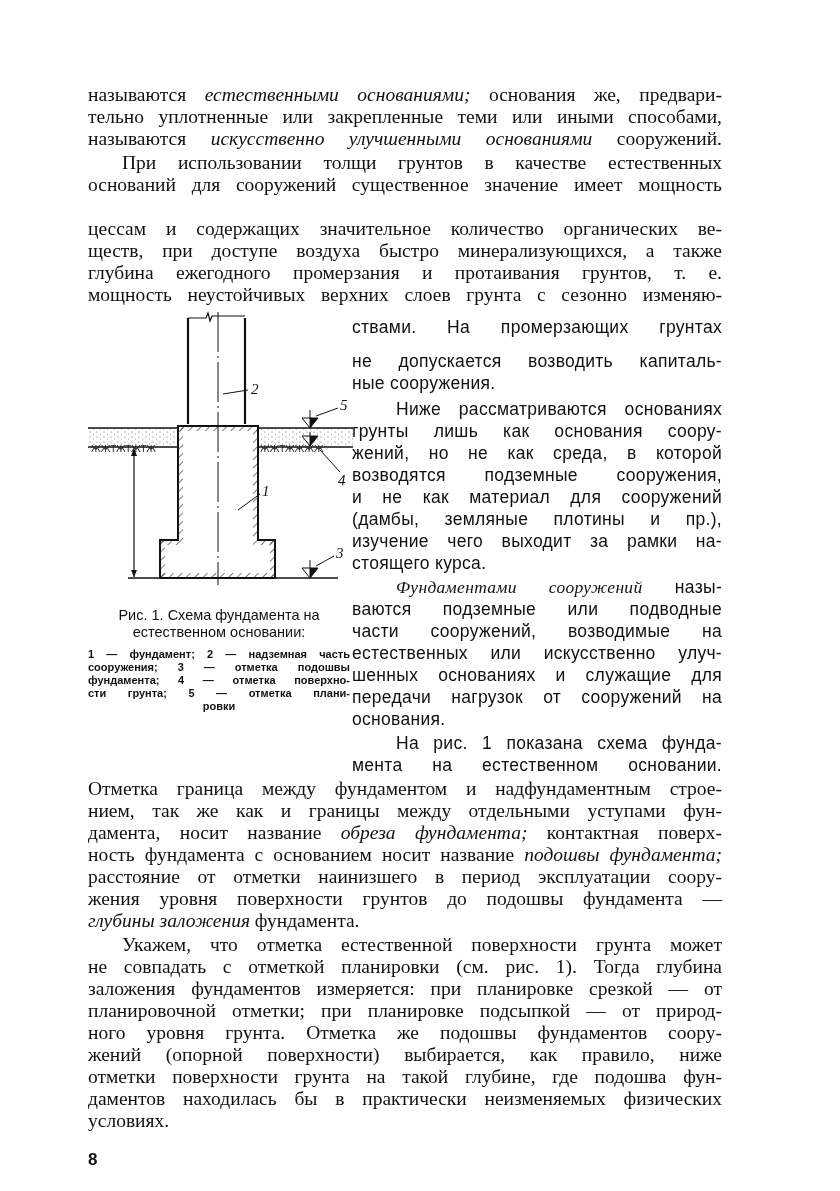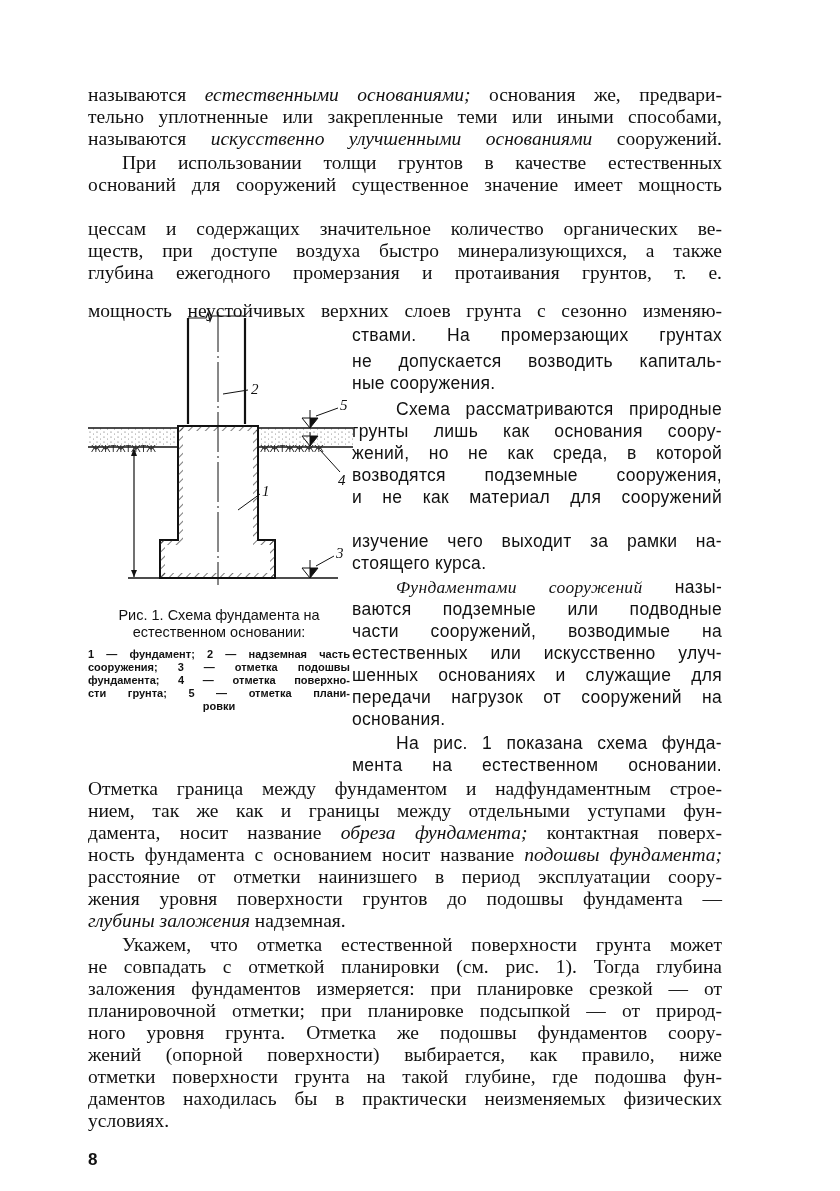--- a/index.html
+++ b/index.html
@@ -43,30 +43,31 @@
 
   <div class="line" style="top:84px"><span>называются </span><em>естественными основаниями;</em><span> основания же, предвари-</span></div>
   <div class="line" style="top:106px"><span>тельно уплотненные или закрепленные теми или иными способами,</span></div>
   <div class="line" style="top:128px"><span>называются </span><em>искусственно улучшенными основаниями</em><span> сооружений.</span></div>
 
   <div class="line indent" style="top:152px">При использовании толщи грунтов в качестве естественных</div>
   <div class="line" style="top:174px">оснований для сооружений существенное значение имеет мощность</div>
   <div class="line" style="top:218px">цессам и содержащих значительное количество органических ве-</div>
   <div class="line" style="top:240px">ществ, при доступе воздуха быстро минерализующихся, а также</div>
   <div class="line" style="top:262px">глубина ежегодного промерзания и протаивания грунтов, т. е.</div>
-  <div class="line" style="top:300px">мощность неустойчивых верхних слоев грунта с сезонно изменяю-</div>
+  <div class="line" style="top:284px">мощность неустойчивых верхних слоев грунта с сезонно изменяю-</div>
 
-  <div class="line narrow sans" style="top:324px">ствами. На промерзающих грунтах</div>
+  <div class="line narrow sans" style="top:316px">ствами. На промерзающих грунтах</div>
   <div class="line narrow sans last" style="top:372px">ные сооружения.</div>
   <div class="line narrow sans" style="top:350px">не допускается возводить капиталь-</div>
-  <div class="line narrow sans indent" style="top:398px">Схема рассматриваются природные</div>
+  <div class="line narrow sans indent" style="top:398px">Ниже рассматриваются основаниях</div>
   <div class="line narrow sans" style="top:420px">грунты лишь как основания соору-</div>
   <div class="line narrow sans" style="top:442px">жений, но не как среда, в которой</div>
   <div class="line narrow sans" style="top:464px">возводятся подземные сооружения,</div>
   <div class="line narrow sans" style="top:486px">и не как материал для сооружений</div>
+  <div class="line narrow sans" style="top:508px">(дамбы, земляные плотины и пр.),</div>
   <div class="line narrow sans" style="top:530px">изучение чего выходит за рамки на-</div>
   <div class="line narrow sans last" style="top:552px">стоящего курса.</div>
   <div class="line narrow sans indent" style="top:576px"><em style="font-family:'Liberation Serif',serif;">Фундаментами сооружений</em><span> назы-</span></div>
   <div class="line narrow sans" style="top:598px">ваются подземные или подводные</div>
   <div class="line narrow sans" style="top:620px">части сооружений, возводимые на</div>
   <div class="line narrow sans" style="top:642px">естественных или искусственно улуч-</div>
   <div class="line narrow sans" style="top:664px">шенных основаниях и служащие для</div>
   <div class="line narrow sans" style="top:686px">передачи нагрузок от сооружений на</div>
   <div class="line narrow sans last" style="top:708px">основания.</div>
   <div class="line narrow sans indent" style="top:732px">На рис. 1 показана схема фунда-</div>
@@ -158,21 +159,21 @@
   <div class="cap-legend" style="top:674px">фундамента; 4 — отметка поверхно-</div>
   <div class="cap-legend" style="top:687px">сти грунта; 5 — отметка плани-</div>
   <div class="cap-legend center" style="top:700px">ровки</div>
 
   <div class="line" style="top:778px"><span>Отметка граница между фундаментом и надфундаментным строе-</span></div>
   <div class="line" style="top:800px"><span>нием, так же как и границы между отдельными уступами фун-</span></div>
   <div class="line" style="top:822px"><span>дамента, носит название </span><em>обреза фундамента;</em><span> контактная поверх-</span></div>
   <div class="line" style="top:844px"><span>ность фундамента с основанием носит название </span><em>подошвы фундамента;</em></div>
   <div class="line" style="top:866px"><span>расстояние от отметки наинизшего в период эксплуатации соору-</span></div>
   <div class="line" style="top:888px"><span>жения уровня поверхности грунтов до подошвы фундамента —</span></div>
-  <div class="line last" style="top:910px"><em>глубины заложения</em><span> надземная.</span></div>
+  <div class="line last" style="top:910px"><em>глубины заложения</em><span> фундамента.</span></div>
 
   <div class="line indent" style="top:934px">Укажем, что отметка естественной поверхности грунта может</div>
   <div class="line" style="top:956px">не совпадать с отметкой планировки (см. рис. 1). Тогда глубина</div>
   <div class="line" style="top:978px">заложения фундаментов измеряется: при планировке срезкой — от</div>
   <div class="line" style="top:1000px">планировочной отметки; при планировке подсыпкой — от природ-</div>
   <div class="line" style="top:1022px">ного уровня грунта. Отметка же подошвы фундаментов соору-</div>
   <div class="line" style="top:1044px">жений (опорной поверхности) выбирается, как правило, ниже</div>
   <div class="line" style="top:1066px">отметки поверхности грунта на такой глубине, где подошва фун-</div>
   <div class="line" style="top:1088px">даментов находилась бы в практически неизменяемых физических</div>
   <div class="line last" style="top:1110px">условиях.</div>

